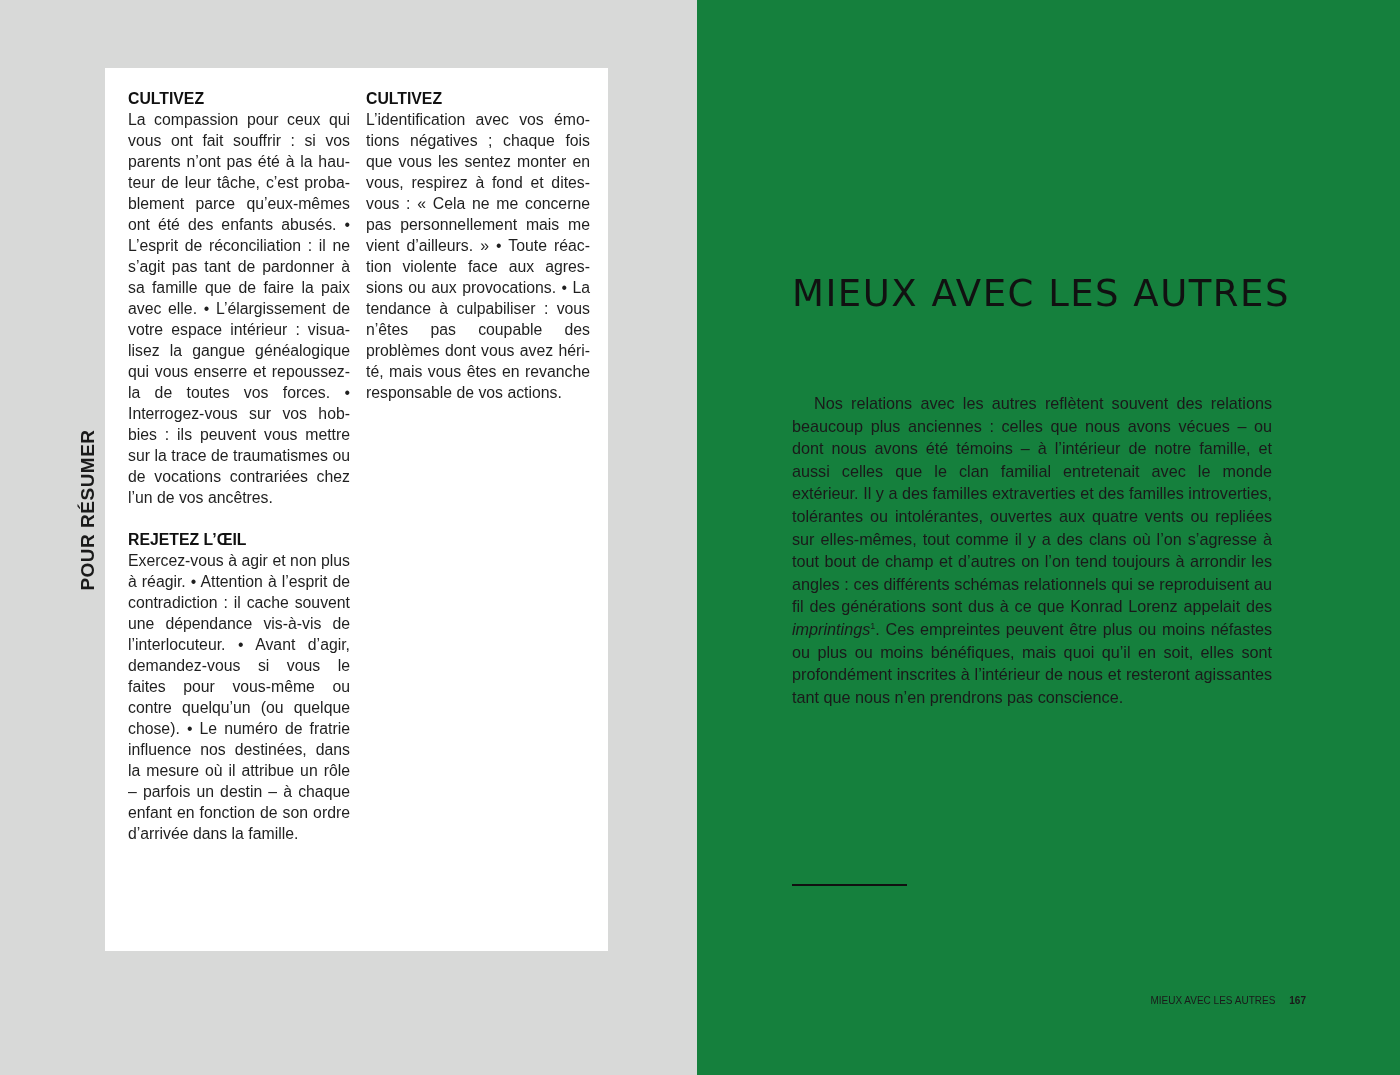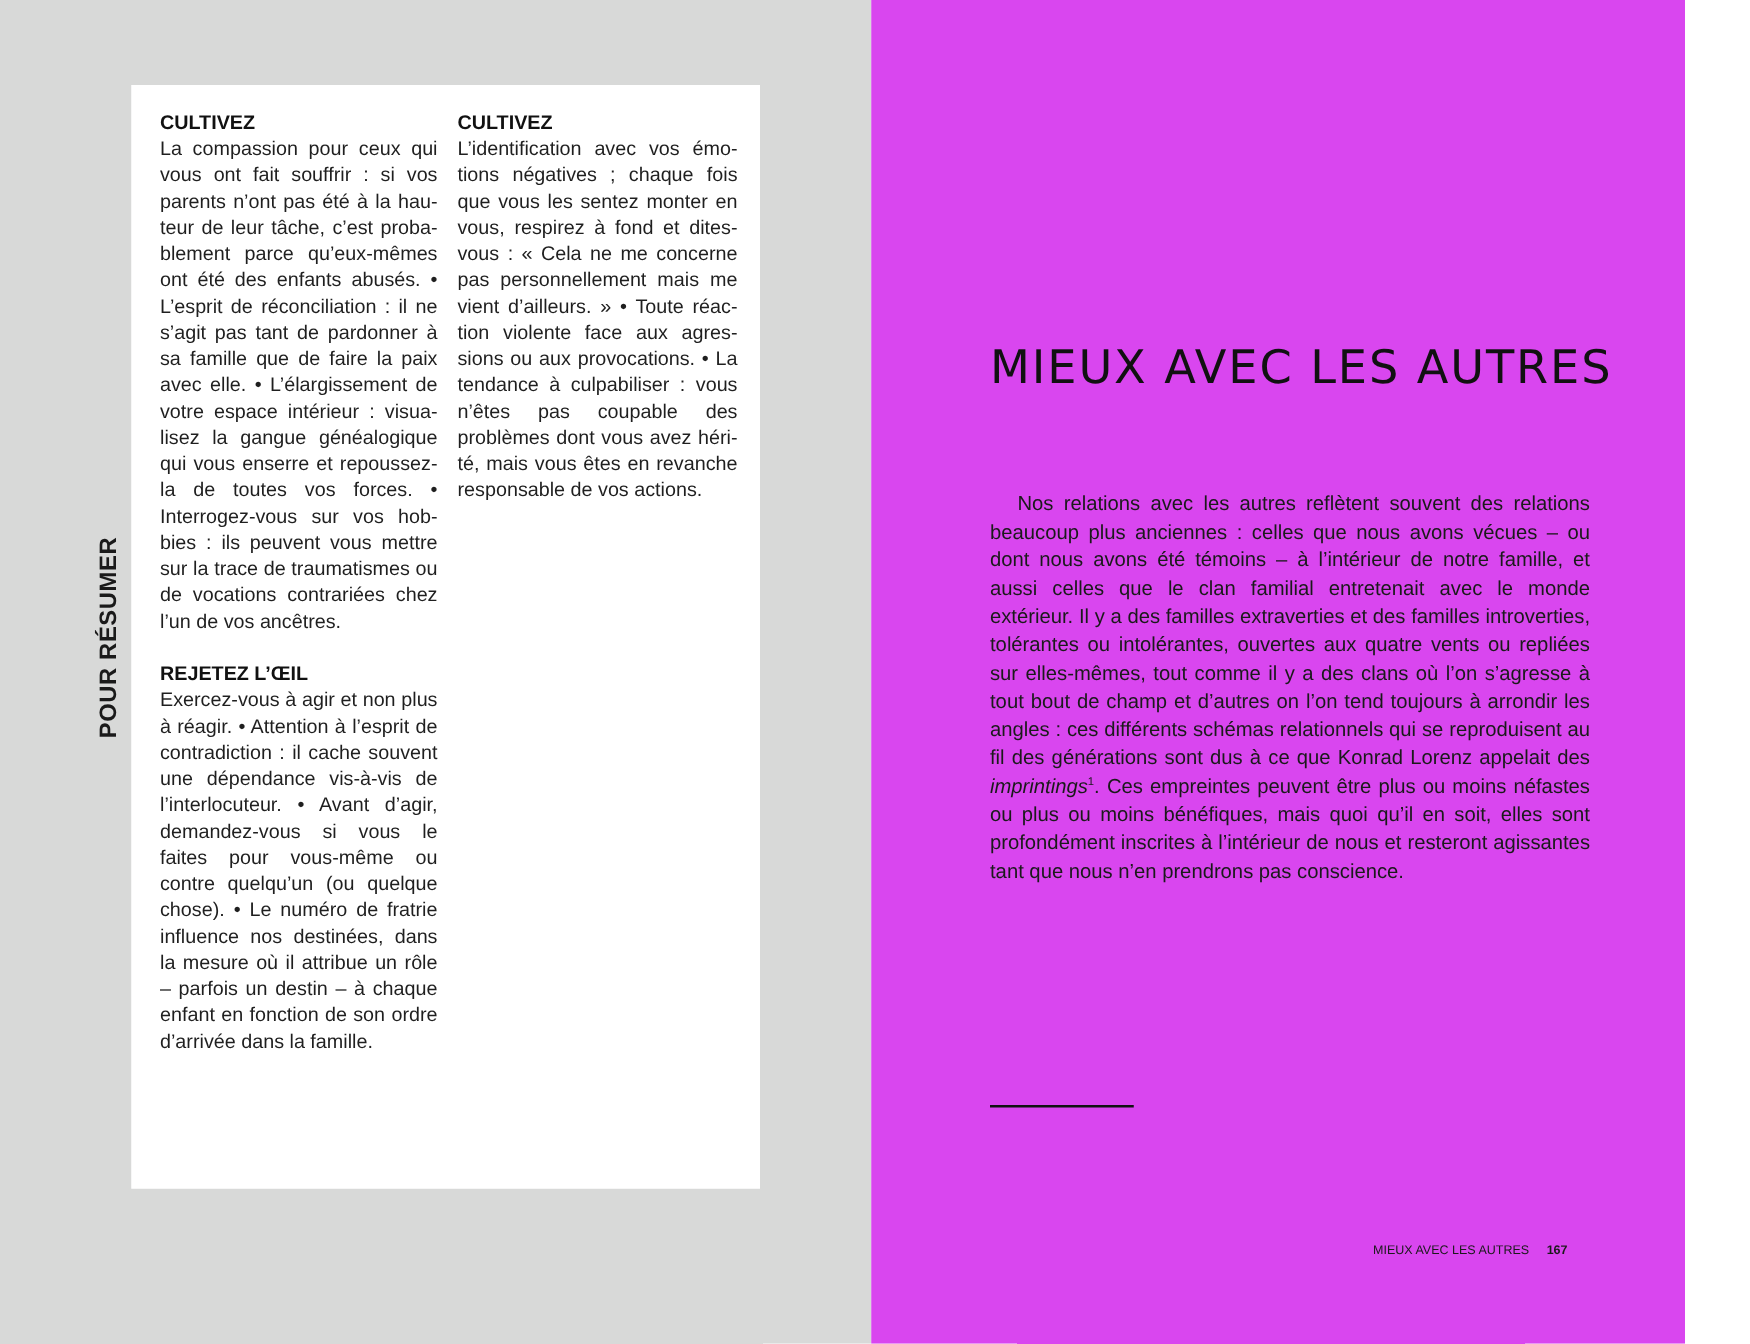--- a/index.html
+++ b/index.html
@@ -1,20 +1,20 @@
 <!DOCTYPE html>
 <html><head>
 <meta charset="utf-8">
 <style>
   * { margin: 0; padding: 0; box-sizing: border-box; }
   html, body { width: 1400px; height: 1075px; overflow: hidden; background: #ffffff; }
   body { position: relative; font-family: "Liberation Sans", "DejaVu Sans", sans-serif; color: #1a1a1a; }
 
   .left-page { position: absolute; left: 0; top: 0; width: 697px; height: 1075px; background: #d8d9d8; }
-  .right-page { position: absolute; left: 697px; top: 0; width: 651px; height: 1075px; background: #d946ef; }
+  .right-page { position: absolute; left: 697px; top: 0; width: 703px; height: 1075px; background: #15803d; }
 
   .vertical-label {
     position: absolute; left: 88px; top: 510px;
     transform: translate(-50%, -50%) rotate(-90deg);
     font-weight: bold; font-size: 19px; letter-spacing: 0.5px; white-space: nowrap; color: #1a1a1a;
   }
 
   .summary-box {
     position: absolute; left: 105px; top: 68px; width: 503px; height: 883px; background: #ffffff;
   }

